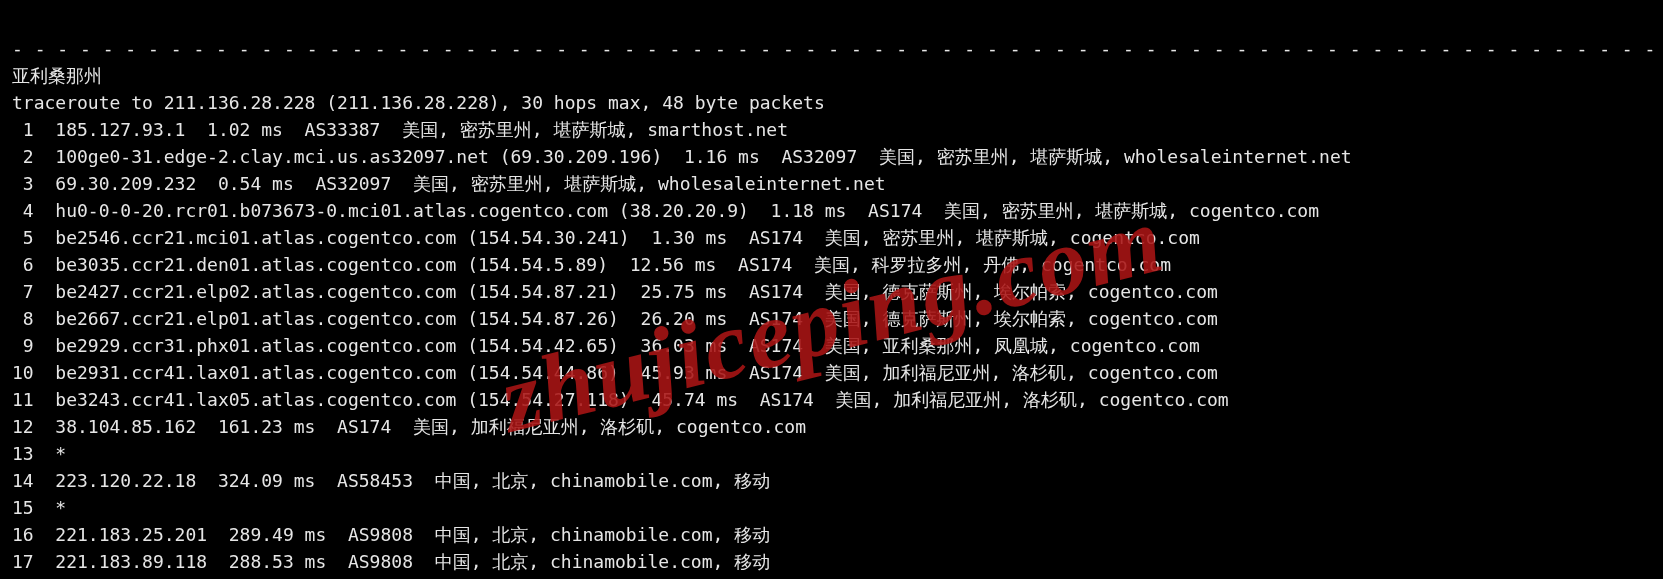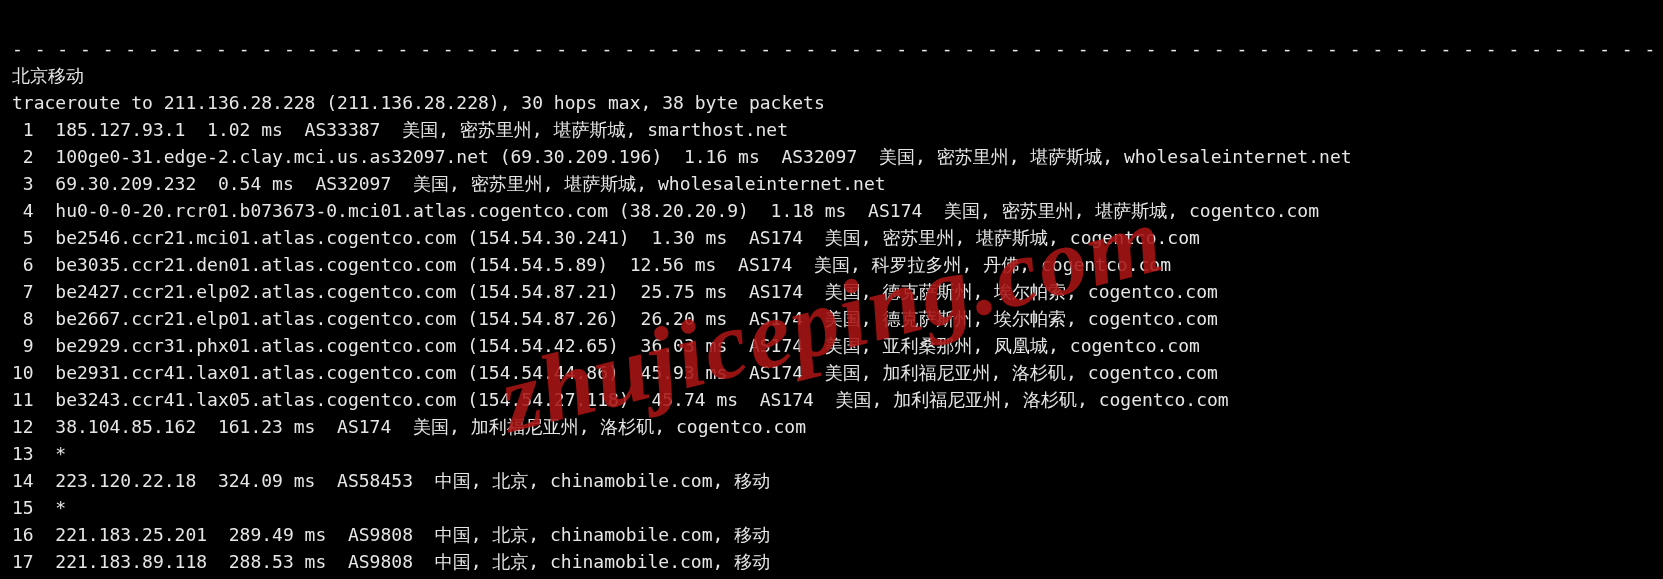--- a/index.html
+++ b/index.html
@@ -36,22 +36,22 @@
     user-select: none;
     letter-spacing: 2px;
     white-space: nowrap;
   }
 </style>
 </head>
 <body>
 
 <div class="terminal">
 <span class="sep">- - - - - - - - - - - - - - - - - - - - - - - - - - - - - - - - - - - - - - - - - - - - - - - - - - - - - - - - - - - - - - - - - - - - - - - - - - - - - - - - - -</span>
-<span>北京移动</span>
-<span>traceroute to 211.136.28.228 (211.136.28.228), 30 hops max, 38 byte packets</span>
+<span>亚利桑那州</span>
+<span>traceroute to 211.136.28.228 (211.136.28.228), 30 hops max, 48 byte packets</span>
 <div id="hops-list"> 1  185.127.93.1  1.02 ms  AS33387  美国, 密苏里州, 堪萨斯城, smarthost.net
  2  100ge0-31.edge-2.clay.mci.us.as32097.net (69.30.209.196)  1.16 ms  AS32097  美国, 密苏里州, 堪萨斯城, wholesaleinternet.net
  3  69.30.209.232  0.54 ms  AS32097  美国, 密苏里州, 堪萨斯城, wholesaleinternet.net
  4  hu0-0-0-20.rcr01.b073673-0.mci01.atlas.cogentco.com (38.20.20.9)  1.18 ms  AS174  美国, 密苏里州, 堪萨斯城, cogentco.com
  5  be2546.ccr21.mci01.atlas.cogentco.com (154.54.30.241)  1.30 ms  AS174  美国, 密苏里州, 堪萨斯城, cogentco.com
  6  be3035.ccr21.den01.atlas.cogentco.com (154.54.5.89)  12.56 ms  AS174  美国, 科罗拉多州, 丹佛, cogentco.com
  7  be2427.ccr21.elp02.atlas.cogentco.com (154.54.87.21)  25.75 ms  AS174  美国, 德克萨斯州, 埃尔帕索, cogentco.com
  8  be2667.ccr21.elp01.atlas.cogentco.com (154.54.87.26)  26.20 ms  AS174  美国, 德克萨斯州, 埃尔帕索, cogentco.com
  9  be2929.ccr31.phx01.atlas.cogentco.com (154.54.42.65)  36.03 ms  AS174  美国, 亚利桑那州, 凤凰城, cogentco.com
 10  be2931.ccr41.lax01.atlas.cogentco.com (154.54.44.86)  45.93 ms  AS174  美国, 加利福尼亚州, 洛杉矶, cogentco.com

